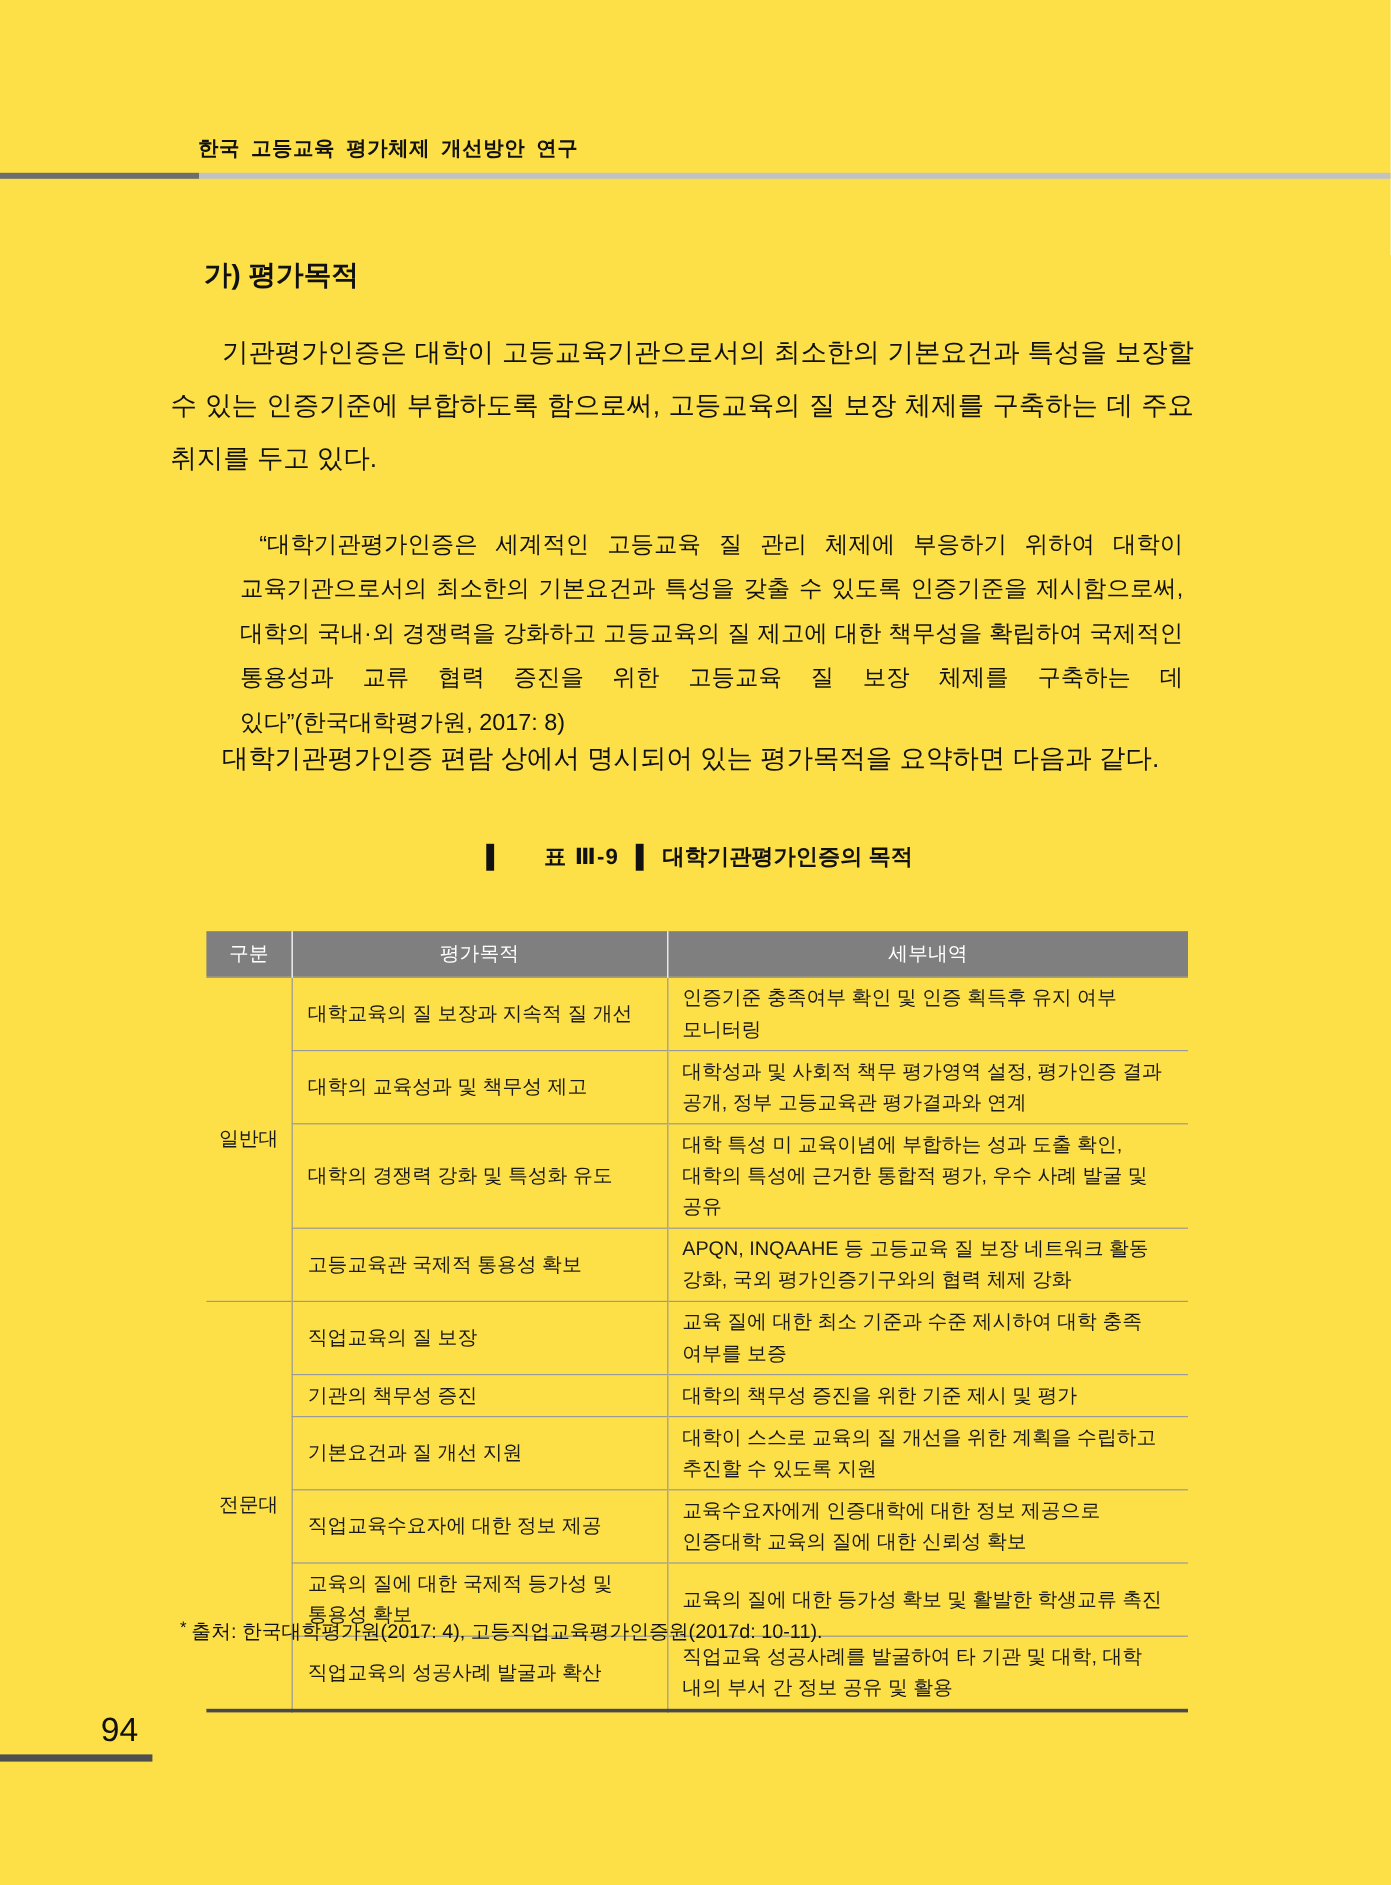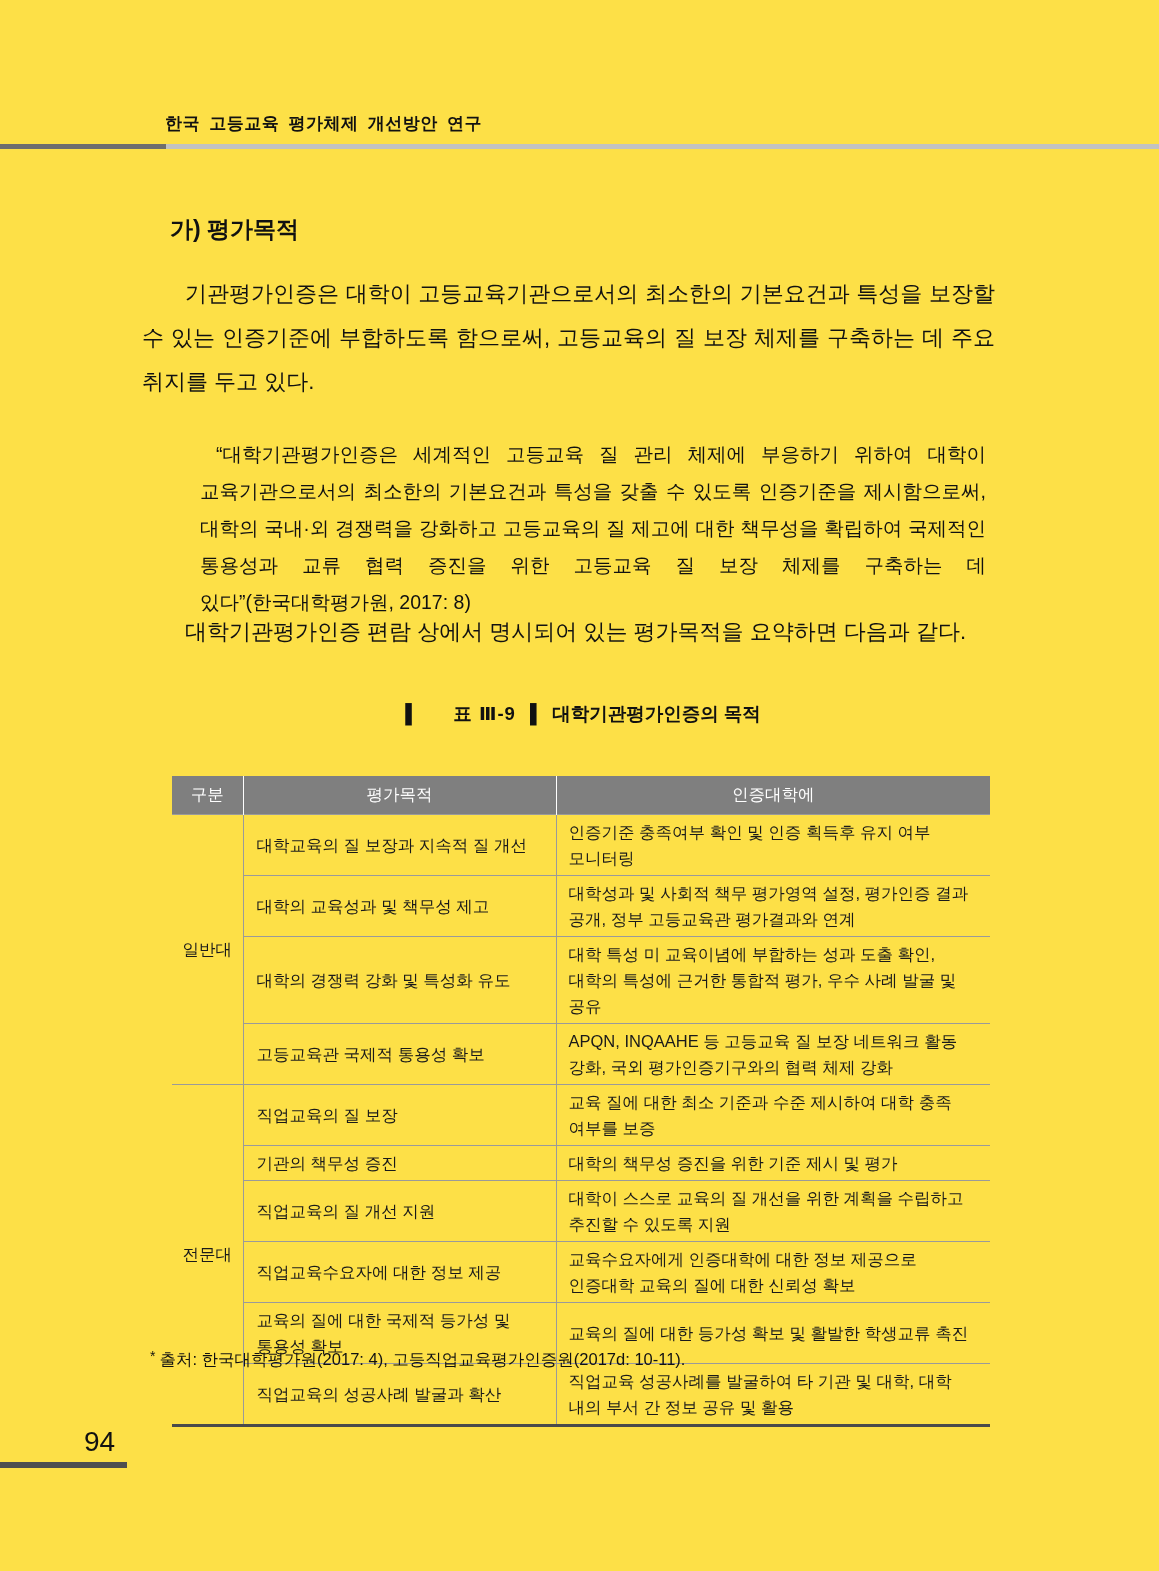--- a/index.html
+++ b/index.html
@@ -116,21 +116,21 @@
   <table class="purpose">
     <colgroup>
         <col class="c1">
         <col class="c2">
         <col class="c3">
       </colgroup>
     <thead>
       <tr>
         <th class="sep">구분</th>
         <th class="sep">평가목적</th>
-        <th>인증대학에</th>
+        <th>세부내역</th>
       </tr>
     </thead>
     <tbody>
       <tr style="height:58px">
         <td class="g" rowspan="4">일반대</td>
         <td class="o">대학교육의 질 보장과 지속적 질 개선</td>
         <td class="d">인증기준 충족여부 확인 및 인증 획득후 유지 여부 모니터링</td>
       </tr>
       <tr style="height:53px">
         <td class="o">대학의 교육성과 및 책무성 제고</td>
@@ -147,21 +147,21 @@
       <tr style="height:60px">
         <td class="g" rowspan="6">전문대</td>
         <td class="o">직업교육의 질 보장</td>
         <td class="d">교육 질에 대한 최소 기준과 수준 제시하여 대학 충족 여부를 보증</td>
       </tr>
       <tr style="height:30px">
         <td class="o">기관의 책무성 증진</td>
         <td class="d">대학의 책무성 증진을 위한 기준 제시 및 평가</td>
       </tr>
       <tr style="height:53px">
-        <td class="o">직업교육의 질 개선 지원</td>
+        <td class="o">기본요건과 질 개선 지원</td>
         <td class="d">대학이 스스로 교육의 질 개선을 위한 계획을 수립하고 추진할 수 있도록 지원</td>
       </tr>
       <tr style="height:60px">
         <td class="o">직업교육수요자에 대한 정보 제공</td>
         <td class="d">교육수요자에게 인증대학에 대한 정보 제공으로 인증대학 교육의 질에 대한 신뢰성 확보</td>
       </tr>
       <tr style="height:50px">
         <td class="o">교육의 질에 대한 국제적 등가성 및 통용성 확보</td>
         <td class="d">교육의 질에 대한 등가성 확보 및 활발한 학생교류 촉진</td>
       </tr>

